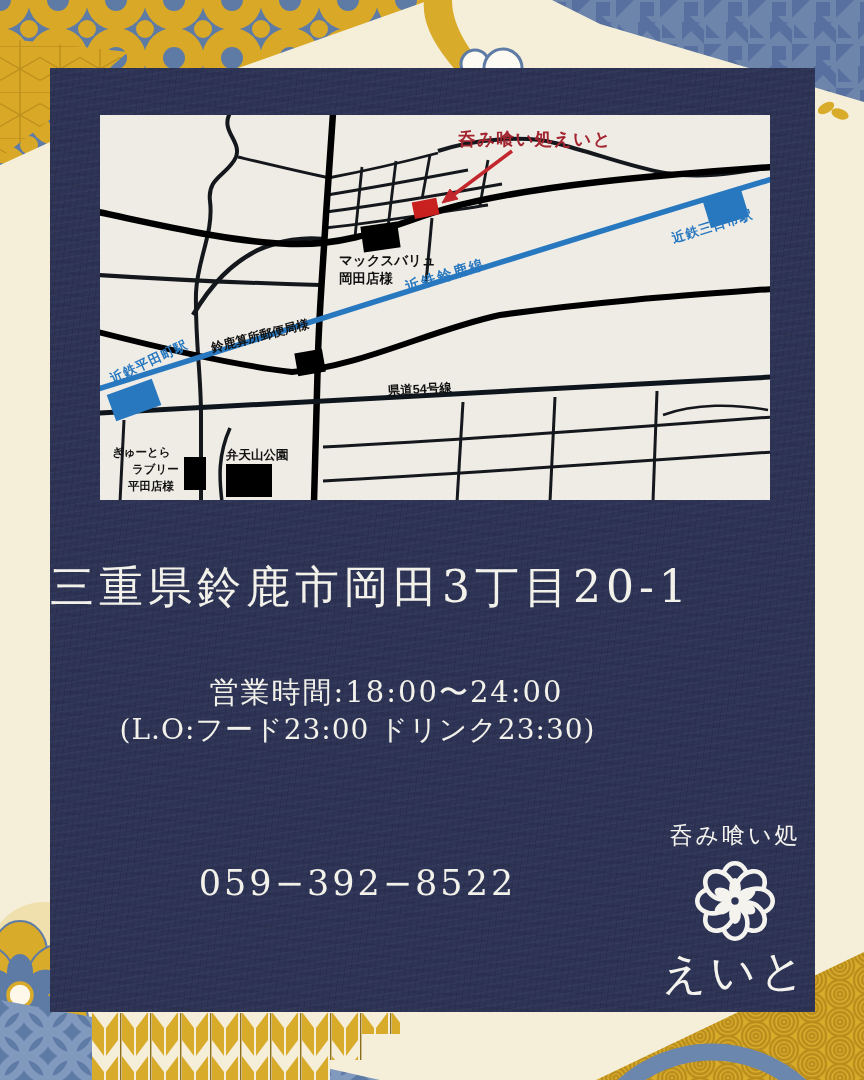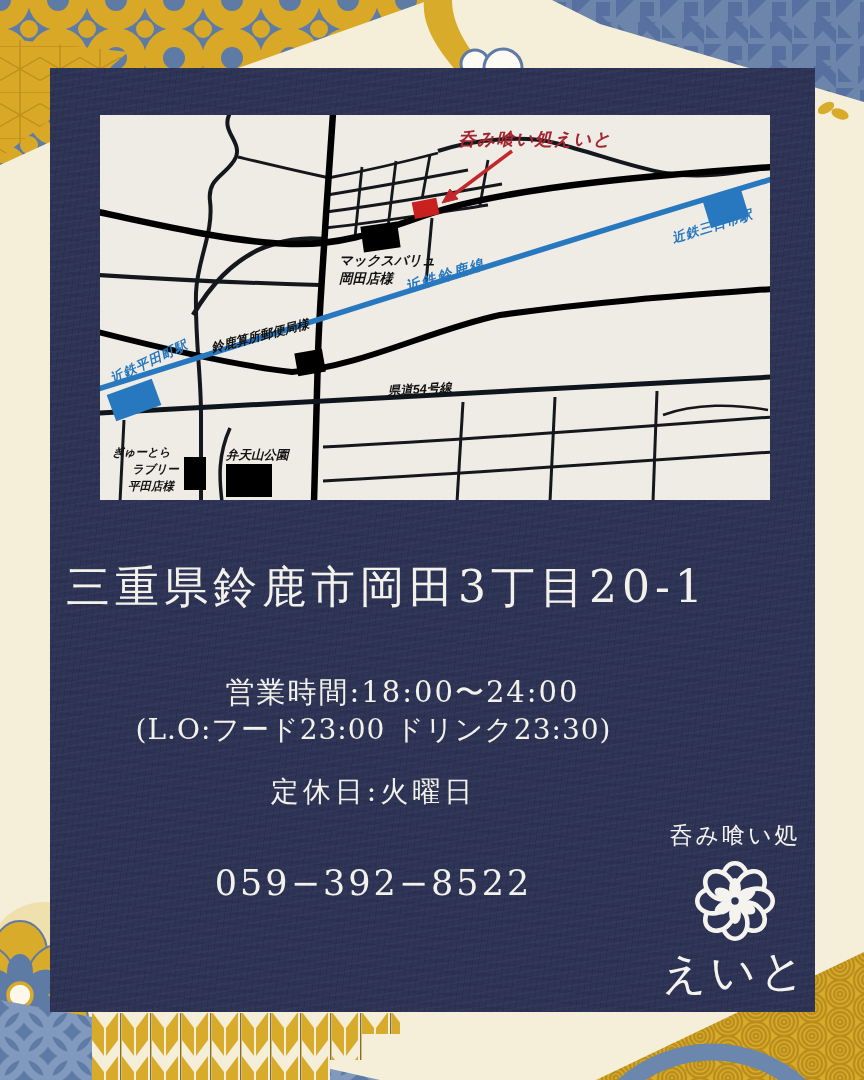--- a/index.html
+++ b/index.html
@@ -7,25 +7,25 @@
           font-family:"Liberation Sans","DejaVu Sans",sans-serif;}
   #bg-decor{position:absolute;left:0;top:0;z-index:0;}
   
   #info-card{position:absolute;left:50px;top:68px;width:765px;height:944px;z-index:2;
     background-color:#2e3456;
     background-image:
       repeating-linear-gradient(97deg, rgba(0,0,0,0.09) 0 1px, transparent 1px 6px),
       repeating-linear-gradient(171deg, rgba(255,255,255,0.025) 0 2px, transparent 2px 7px),
       repeating-linear-gradient(4deg, rgba(0,0,0,0.05) 0 3px, transparent 3px 11px);}
   
-  #map-wrap{position:absolute;left:50px;top:47px;width:670px;height:385px;background:#efece6;font-style:italic;}
+  #map-wrap{position:absolute;left:50px;top:47px;width:670px;height:385px;background:#efece6;}
   #map-wrap svg{display:block;}
   .map-label{font-family:"Liberation Sans","DejaVu Sans",sans-serif;font-weight:bold;}
   
-  .cardline{position:absolute;left:16px;width:615px;text-align:center;color:#f2f1ea;
+  .cardline{position:absolute;left:0;width:615px;text-align:center;color:#f2f1ea;
     font-family:"DejaVu Serif","Liberation Serif",serif;white-space:nowrap;}
   #address{top:490px;font-size:44px;letter-spacing:5px;}
   #hours1{top:605px;font-size:29px;letter-spacing:2px;padding-left:29px;}
   #hours2{top:643px;font-size:28px;letter-spacing:1px;}
   #closed{top:705px;font-size:28px;letter-spacing:4px;}
   #reserve{top:756px;font-size:29px;letter-spacing:4px;}
   #phone{top:795px;font-size:35px;letter-spacing:3px;}
   
   #logo{position:absolute;left:605px;top:752px;width:160px;text-align:center;color:#f4f3ee;}
   #logo-tagline{font-family:Liberation Serif, serif;font-size:23px;letter-spacing:3px;}
@@ -223,21 +223,20 @@
         <text class="map-label" x="12" y="341" font-size="11.5" fill="#111">ぎゅーとら</text>
         <text class="map-label" x="32" y="358" font-size="11.5" fill="#111">ラブリー</text>
         <text class="map-label" x="28" y="375" font-size="11.5" fill="#111">平田店様</text>
         <text class="map-label" x="126" y="344" font-size="12.5" fill="#111">弁天山公園</text>
       </svg>
     </div>
 
     <div id="address" class="cardline">三重県鈴鹿市岡田3丁目20-1</div>
     <div id="hours1" class="cardline">営業時間:18:00〜24:00</div>
     <div id="hours2" class="cardline">(L.O:フード23:00  ドリンク23:30)</div>
-    <div id="closed" class="cardline">定休日:火曜日</div>
     <div id="phone" class="cardline">059−392−8522</div>
 
     <div id="logo">
       <div id="logo-tagline">呑み喰い処</div>
       <svg id="logo-emblem" width="92" height="92" viewBox="0 0 100 100">
         <g stroke="#f4f3ee" stroke-width="5" fill="#2e3456">
           <ellipse cx="50" cy="26" rx="13.5" ry="17"></ellipse>
           <ellipse cx="50" cy="26" rx="13.5" ry="17" transform="rotate(45 50 50)"></ellipse>
           <ellipse cx="50" cy="26" rx="13.5" ry="17" transform="rotate(90 50 50)"></ellipse>
           <ellipse cx="50" cy="26" rx="13.5" ry="17" transform="rotate(135 50 50)"></ellipse>

